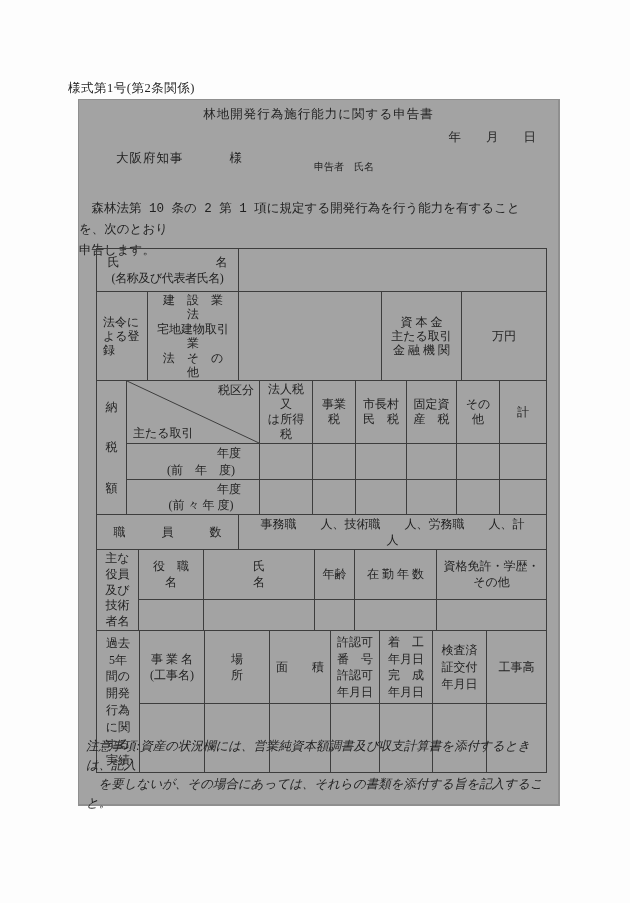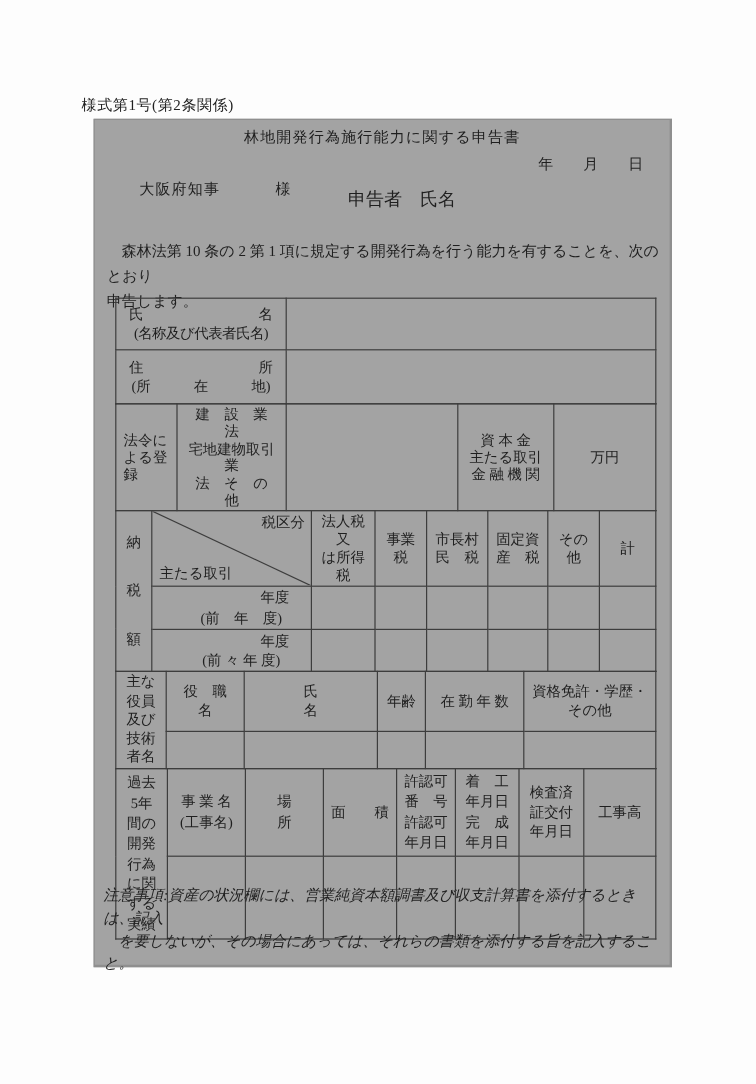--- a/index.html
+++ b/index.html
@@ -11,22 +11,22 @@
   .form-number{position:absolute;left:68px;top:80px;font-size:12.5px;letter-spacing:.5px;}
   .outer-box{
     position:absolute;left:78px;top:99px;width:479px;height:704px;
     border:1px solid #8f8f8f;border-right:2px solid #8f8f8f;border-bottom:2px solid #8f8f8f;
     background:#a3a3a3;
   }
   .hdr-title{position:absolute;top:6px;left:0;right:0;text-align:center;font-size:12.5px;letter-spacing:1px;}
   .hdr-date{position:absolute;top:29px;right:22px;font-size:12.5px;}
   .hdr-addressee{position:absolute;top:50px;left:37px;font-size:12.5px;letter-spacing:1px;}
   .hdr-honorific{margin-left:46px;}
-  .hdr-declarant{position:absolute;top:57px;left:211px;font-size:15px;line-height:20px;}
-  .declaration{position:absolute;top:99px;left:10px;width:466px;font-size:12.5px;line-height:21px;white-space:pre-line;}
+  .hdr-declarant{position:absolute;top:57px;left:235px;font-size:10px;line-height:20px;}
+  .declaration{position:absolute;top:99px;left:0;width:466px;font-size:12.5px;line-height:21px;white-space:pre-line;font-family:Liberation Mono, monospace;}
   .note{position:absolute;top:637px;left:7px;width:468px;font-size:12.5px;line-height:19px;white-space:pre-line;font-style:italic;}
 
   .grid{position:absolute;top:148px;left:17px;width:450px;}
   table.t{border-collapse:collapse;table-layout:fixed;width:450px;margin-top:-1px;}
   table.t:first-child{margin-top:0;}
   .t td{border:1px solid #3d3d3d;padding:1px 4px;vertical-align:middle;text-align:center;
         font-size:12px;line-height:1.35;overflow:hidden;}
   .ml{white-space:pre-line;}
   .left{text-align:left;}
 
@@ -81,27 +81,20 @@
           <col style="width:308px">
         </colgroup>
       <tbody>
           <tr class="rA1">
         <td>
           <div>氏　　　　　　　　名</div>
           <div class="tight">(名称及び代表者氏名)</div>
         </td>
         <td></td>
       </tr>
-      <tr class="rA2">
-        <td>
-          <div>住　　　　　　　　所</div>
-          <div>(所　　　在　　　地)</div>
-        </td>
-        <td></td>
-      </tr>
     </tbody>
       </table>
 
     <table class="t">
       <colgroup>
           <col style="width:51px">
           <col style="width:91px">
           <col style="width:143px">
           <col style="width:80px">
           <col style="width:85px">
@@ -179,20 +172,32 @@
         <td></td>
         <td></td>
         <td></td>
         <td></td>
         <td></td>
         <td></td>
       </tr>
     </tbody>
       </table>
 
+    <table class="t">
+      <colgroup>
+          <col style="width:142px">
+          <col style="width:308px">
+        </colgroup>
+      <tbody>
+          <tr class="rE">
+        <td>職　　　員　　　数</td>
+        <td>事務職　　人、技術職　　人、労務職　　人、計　　人</td>
+      </tr>
+    </tbody>
+      </table>
 
     <table class="t">
       <colgroup>
           <col style="width:42px">
           <col style="width:65px">
           <col style="width:111px">
           <col style="width:40px">
           <col style="width:82px">
           <col style="width:110px">
         </colgroup>

